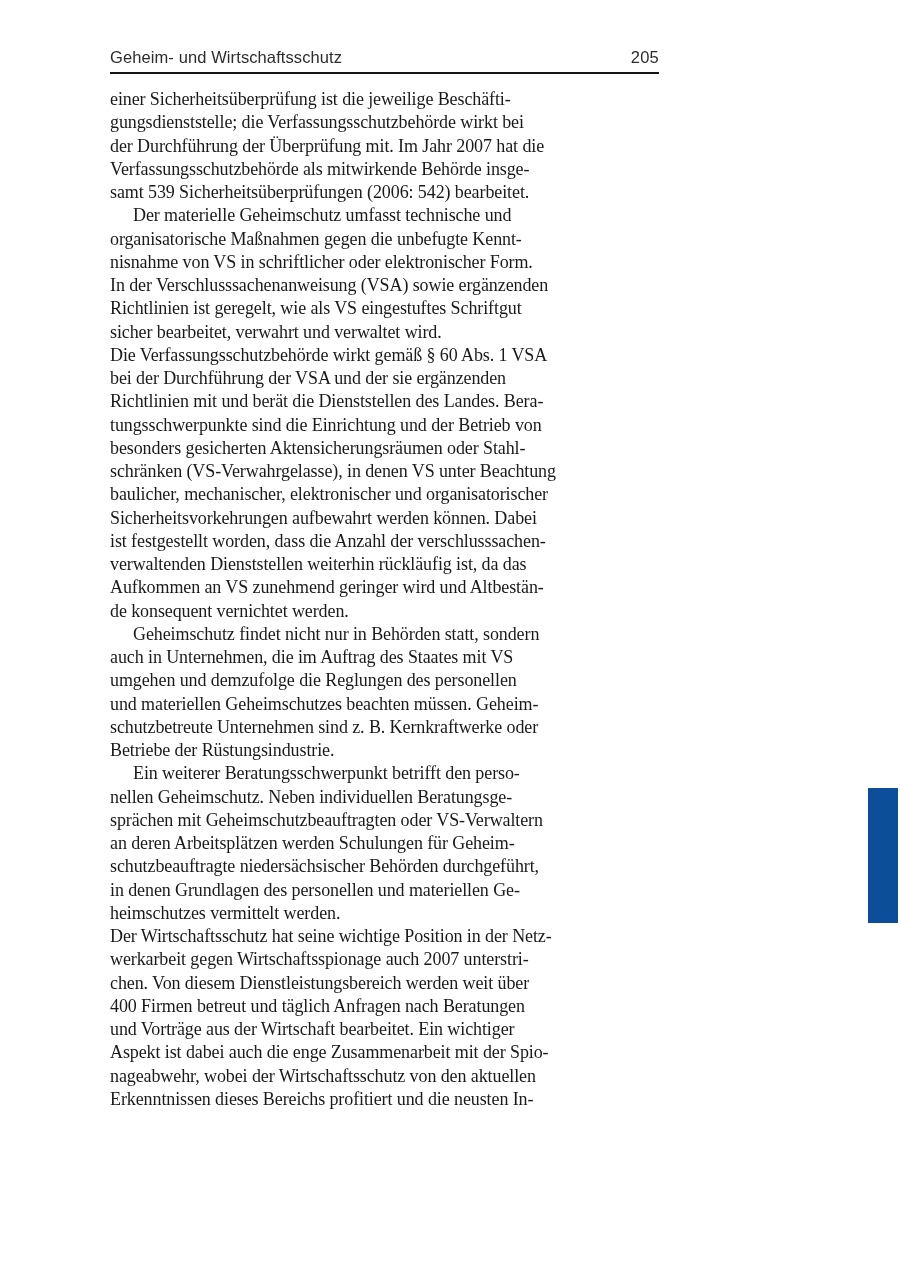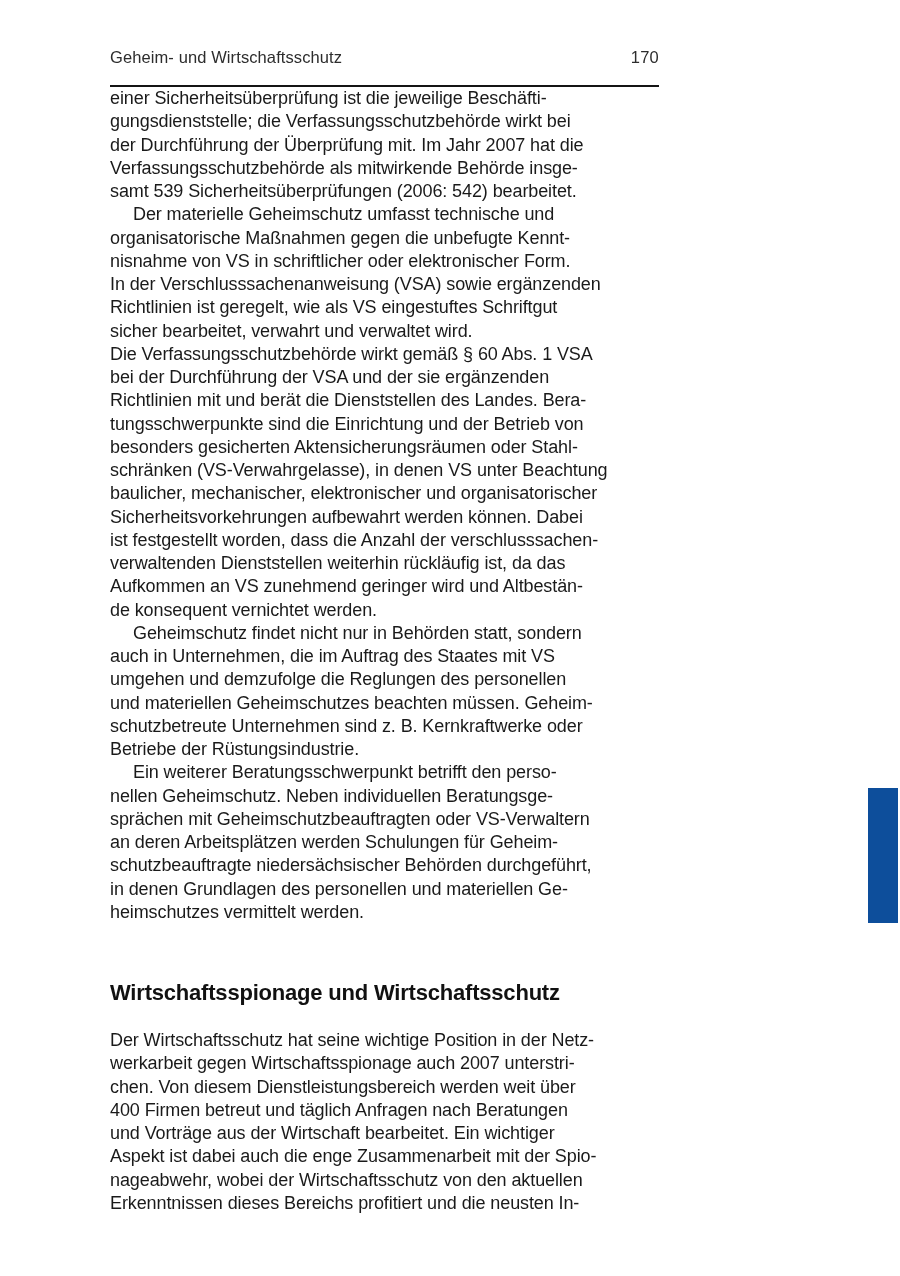--- a/index.html
+++ b/index.html
@@ -18,30 +18,32 @@
     top: 47px;
     width: 549px;
   }
   .running-header {
     display: flex;
     justify-content: space-between;
     align-items: baseline;
     font-size: 16.5px;
     line-height: 20px;
     color: #2d2d2d;
-    padding-bottom: 18px;
+    padding-bottom: 5px;
     border-bottom: 2px solid #141414;
     gap: 48px;
   }
   .running-title { letter-spacing: 0.1px; }
   .page-number { letter-spacing: 0.2px; }
   .bodytext {
+    margin-top: 14px;
     font-size: 18px;
     line-height: 23.25px;
     letter-spacing: -0.1px;
+    font-family: Liberation Serif, serif;
   }
   .bodytext p {
     margin: 0;
     white-space: pre-line;
   }
   .bodytext p.indent { text-indent: 23px; }
   .section-heading {
     font-size: 22px;
     font-weight: bold;
     line-height: 28px;
@@ -59,21 +61,21 @@
 </style>
 </head>
 <body>
 
 <div class="page">
 
   <div class="content">
 
     <div class="running-header">
       <span class="running-title">Geheim- und Wirtschaftsschutz</span>
-      <span class="page-number">170</span>
+      <span class="page-number">205</span>
     </div>
 
     <div class="bodytext">
       <p>einer Sicherheitsüberprüfung ist die jeweilige Beschäfti-
 gungsdienststelle; die Verfassungsschutzbehörde wirkt bei
 der Durchführung der Überprüfung mit. Im Jahr 2007 hat die
 Verfassungsschutzbehörde als mitwirkende Behörde insge-
 samt 539 Sicherheitsüberprüfungen (2006: 542) bearbeitet.</p>
       <p class="indent">Der materielle Geheimschutz umfasst technische und
 organisatorische Maßnahmen gegen die unbefugte Kennt-
@@ -100,21 +102,20 @@
 schutzbetreute Unternehmen sind z. B. Kernkraftwerke oder
 Betriebe der Rüstungsindustrie.</p>
       <p class="indent">Ein weiterer Beratungsschwerpunkt betrifft den perso-
 nellen Geheimschutz. Neben individuellen Beratungsge-
 sprächen mit Geheimschutzbeauftragten oder VS-Verwaltern
 an deren Arbeitsplätzen werden Schulungen für Geheim-
 schutzbeauftragte niedersächsischer Behörden durchgeführt,
 in denen Grundlagen des personellen und materiellen Ge-
 heimschutzes vermittelt werden.</p>
 
-      <h2 class="section-heading">Wirtschaftsspionage und Wirtschaftsschutz</h2>
 
       <p>Der Wirtschaftsschutz hat seine wichtige Position in der Netz-
 werkarbeit gegen Wirtschaftsspionage auch 2007 unterstri-
 chen. Von diesem Dienstleistungsbereich werden weit über
 400 Firmen betreut und täglich Anfragen nach Beratungen
 und Vorträge aus der Wirtschaft bearbeitet. Ein wichtiger
 Aspekt ist dabei auch die enge Zusammenarbeit mit der Spio-
 nageabwehr, wobei der Wirtschaftsschutz von den aktuellen
 Erkenntnissen dieses Bereichs profitiert und die neusten In-</p>
     </div>

